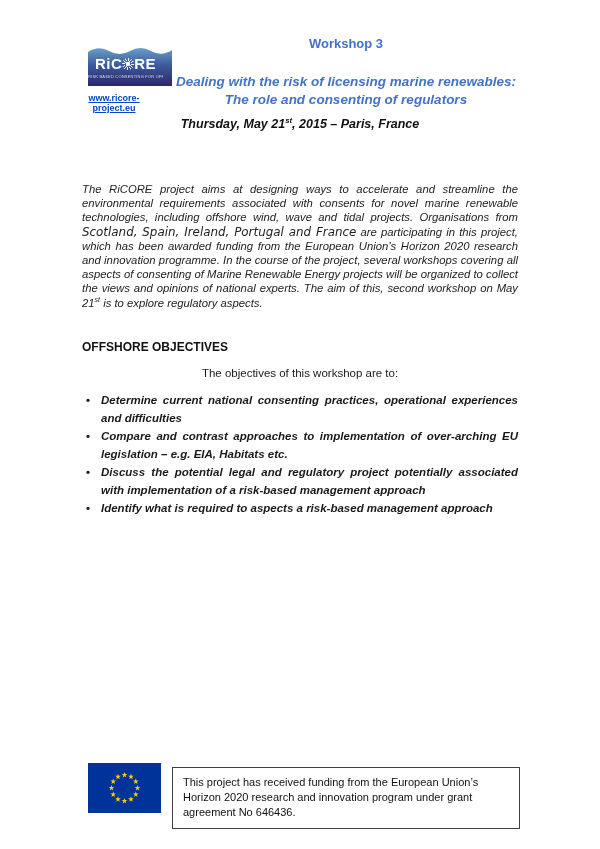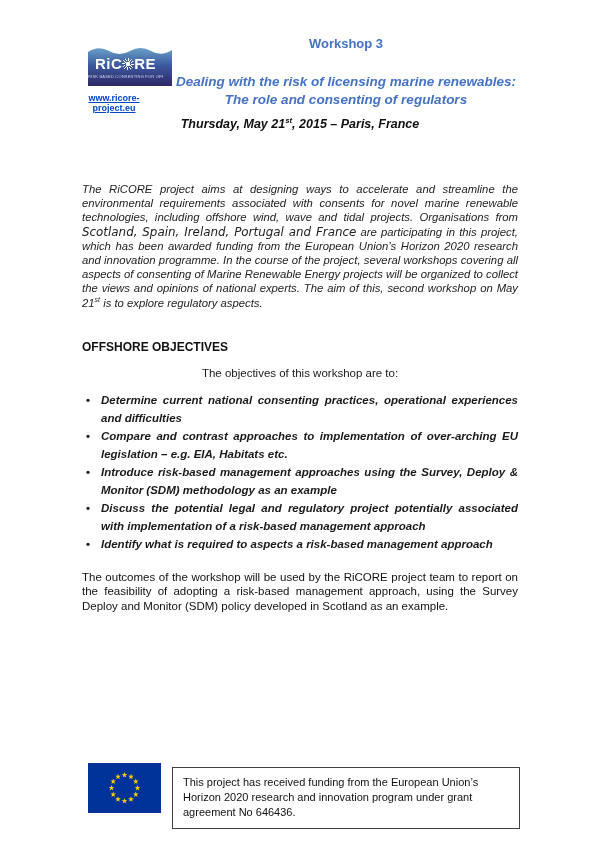--- a/index.html
+++ b/index.html
@@ -130,28 +130,26 @@
     <p class="obj-heading">OFFSHORE OBJECTIVES</p>
 
     <p class="obj-lead">The objectives of this workshop are to:</p>
 
     <ul class="bullets">
 
         <li>Determine current national consenting practices, operational experiences and difficulties</li>
 
         <li>Compare and contrast approaches to implementation of over-arching EU legislation – e.g. EIA, Habitats etc.</li>
 
-        <li>Introduce risk-based management approaches using the Survey, Deploy &amp; Monitor (SDM) methodology as an example</li>
 
         <li>Discuss the potential legal and regulatory project potentially associated with implementation of a risk-based management approach</li>
 
         <li>Identify what is required to aspects a risk-based management approach</li>
       </ul>
 
-    <p class="outcome">The outcomes of the workshop will be used by the RiCORE project team to report on the feasibility of adopting a risk-based management approach, using the Survey Deploy and Monitor (SDM) policy developed in Scotland as an example.</p>
   </div>
 
   <div class="footer">
     <div class="eu-flag">
       <svg viewBox="0 0 73 50" aria-hidden="true">
         <rect width="73" height="50" fill="#003399"></rect>
         <defs>
           <path id="eustar" d="M0,-3 L0.71,-0.97 L2.85,-0.93 L1.14,0.37 L1.76,2.43 L0,1.2 L-1.76,2.43 L-1.14,0.37 L-2.85,-0.93 L-0.71,-0.97 Z" fill="#ffcc00"></path>
         </defs>
         <use href="#eustar" x="36.5" y="12"></use>

